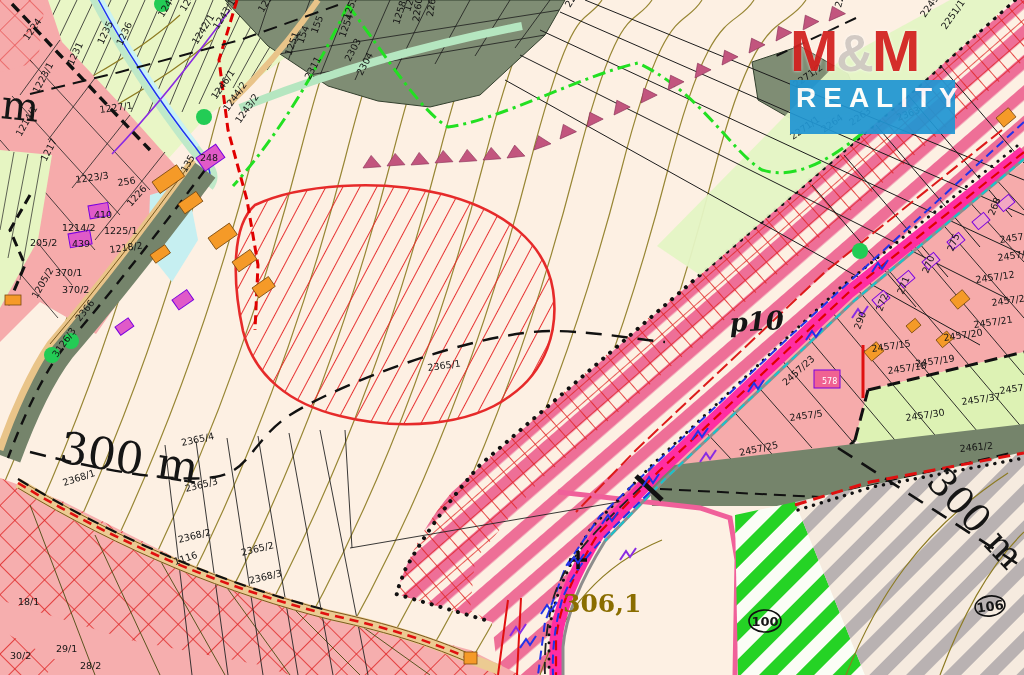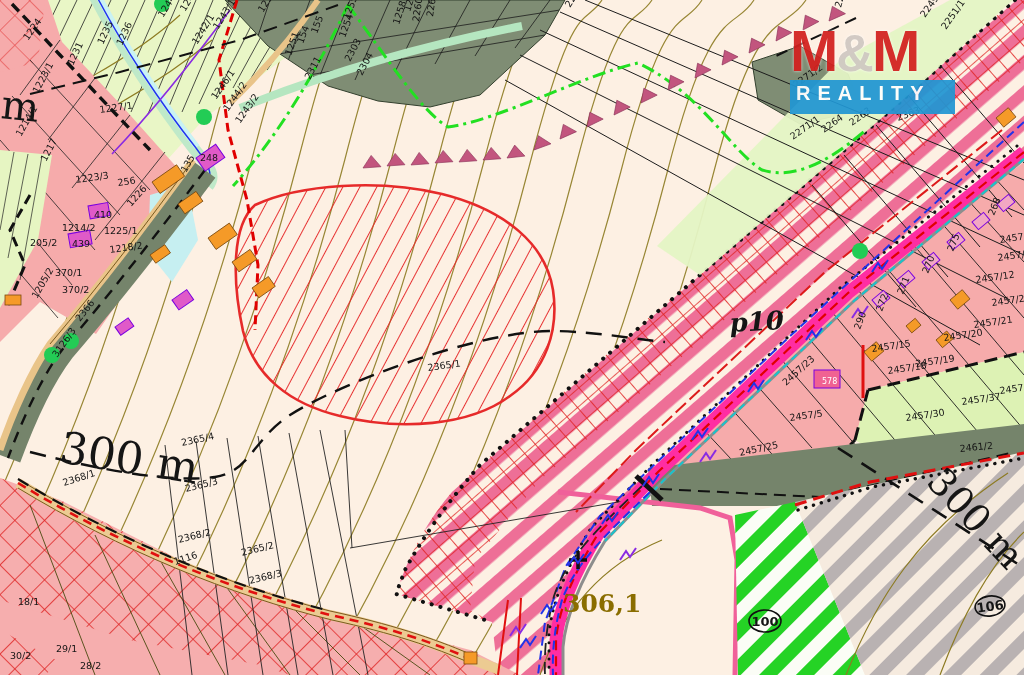--- a/index.html
+++ b/index.html
@@ -15,21 +15,21 @@
   .scaleR{font-size:38px;}
   .p10{font-size:26px;font-style:italic;font-weight:bold;}
   .plot{font-size:25px;font-weight:600;fill:#8a6d00;}
   .circnum{font-size:13px;font-weight:600;text-anchor:middle;}
   
   .logo{position:absolute;left:790px;top:24px;width:165px;text-align:left;opacity:.93;}
   .logo .mm{font-family:"Liberation Sans",sans-serif;font-weight:800;font-size:58px;line-height:54px;
             color:#d3201f;letter-spacing:-2px;text-shadow:0 0 3px rgba(255,255,255,.8);}
   .logo .amp{color:#cfc8c2;font-size:52px;}
   .logo .bar{margin-top:0px;background:#2196d3;color:#fff;font-family:"Liberation Sans",sans-serif;
-             font-weight:700;font-size:20px;letter-spacing:7px;padding:2px 0 9px 6px;}
+             font-weight:700;font-size:28px;letter-spacing:7px;padding:2px 0 20px 6px;}
 </style>
 </head>
 <body>
 
 <div id="stage">
 <svg width="1024" height="675" viewBox="0 0 1024 675">
   <defs>
     <pattern id="pinkStripes" width="23" height="23" patternUnits="userSpaceOnUse" patternTransform="rotate(-41)">
       <rect width="23" height="23" fill="#fdf0e3"></rect>
       <rect width="23" height="11.5" fill="#ee6f97"></rect>

